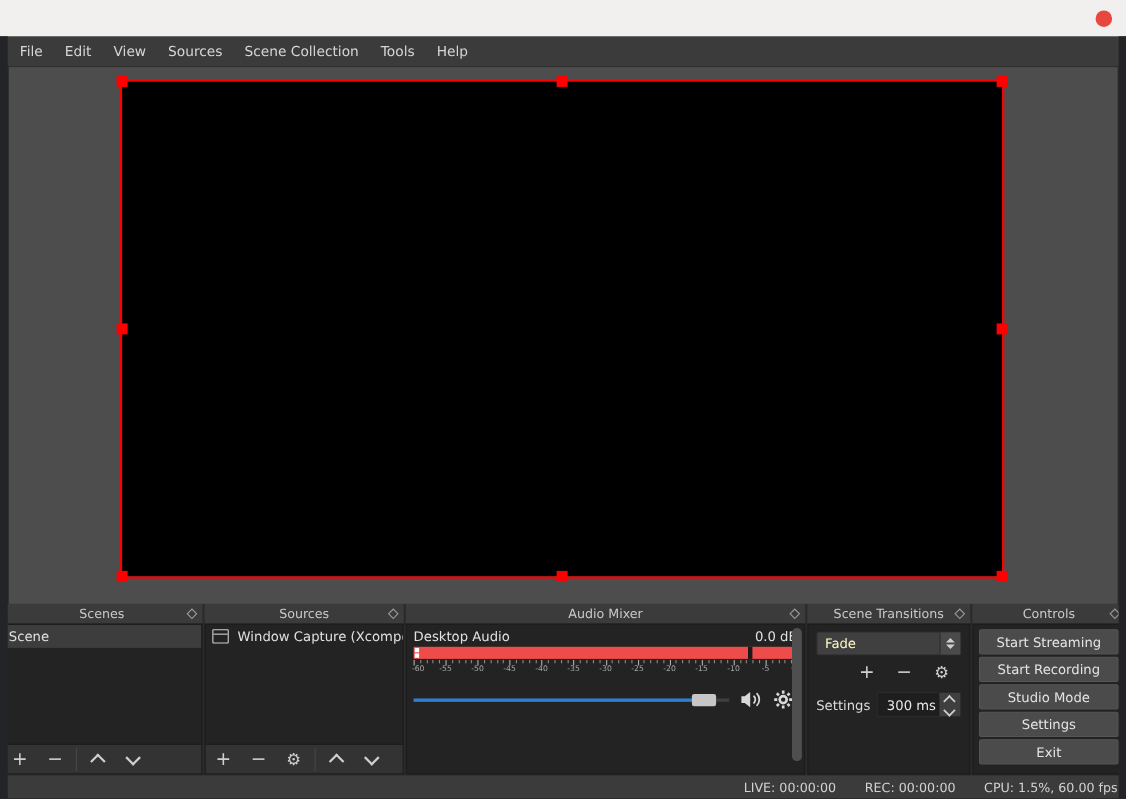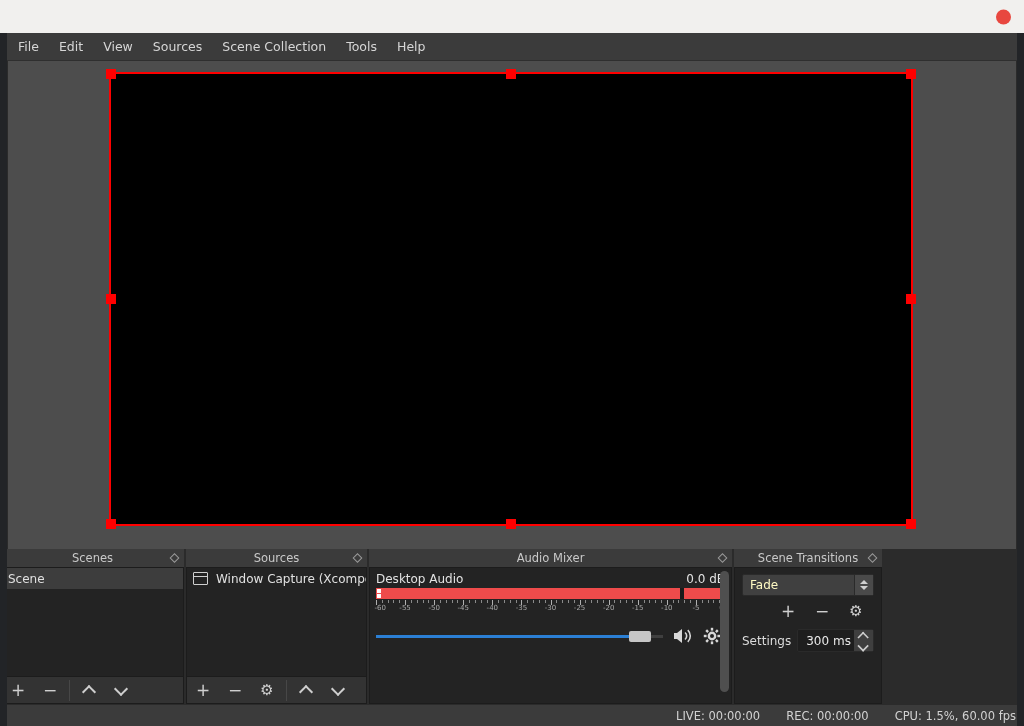--- a/index.html
+++ b/index.html
@@ -510,20 +510,35 @@
               <span class="spin-arrows">
                 <span class="chev" style="transform:scale(.8)"></span>
                 <span class="chev down" style="transform:scale(.8)"></span>
               </span>
             </span>
           </div>
         </div>
       </div>
     </div>
 
+    <div class="dock" style="flex:1 1 auto;">
+      <div class="dock-title">
+        <span>Controls</span>
+        <span class="dock-float"></span>
+      </div>
+      <div class="dock-body">
+        <div class="ctrl-body">
+          <div class="ctrl-btn">Start Streaming</div>
+          <div class="ctrl-btn">Start Recording</div>
+          <div class="ctrl-btn">Studio Mode</div>
+          <div class="ctrl-btn">Settings</div>
+          <div class="ctrl-btn">Exit</div>
+        </div>
+      </div>
+    </div>
   </div>
 
   <div class="statusbar">
     <span>LIVE: 00:00:00</span>
     <span>REC: 00:00:00</span>
     <span>CPU: 1.5%, 60.00 fps</span>
   </div>
 
   <div class="edge-l"></div>
   <div class="edge-r"></div>

